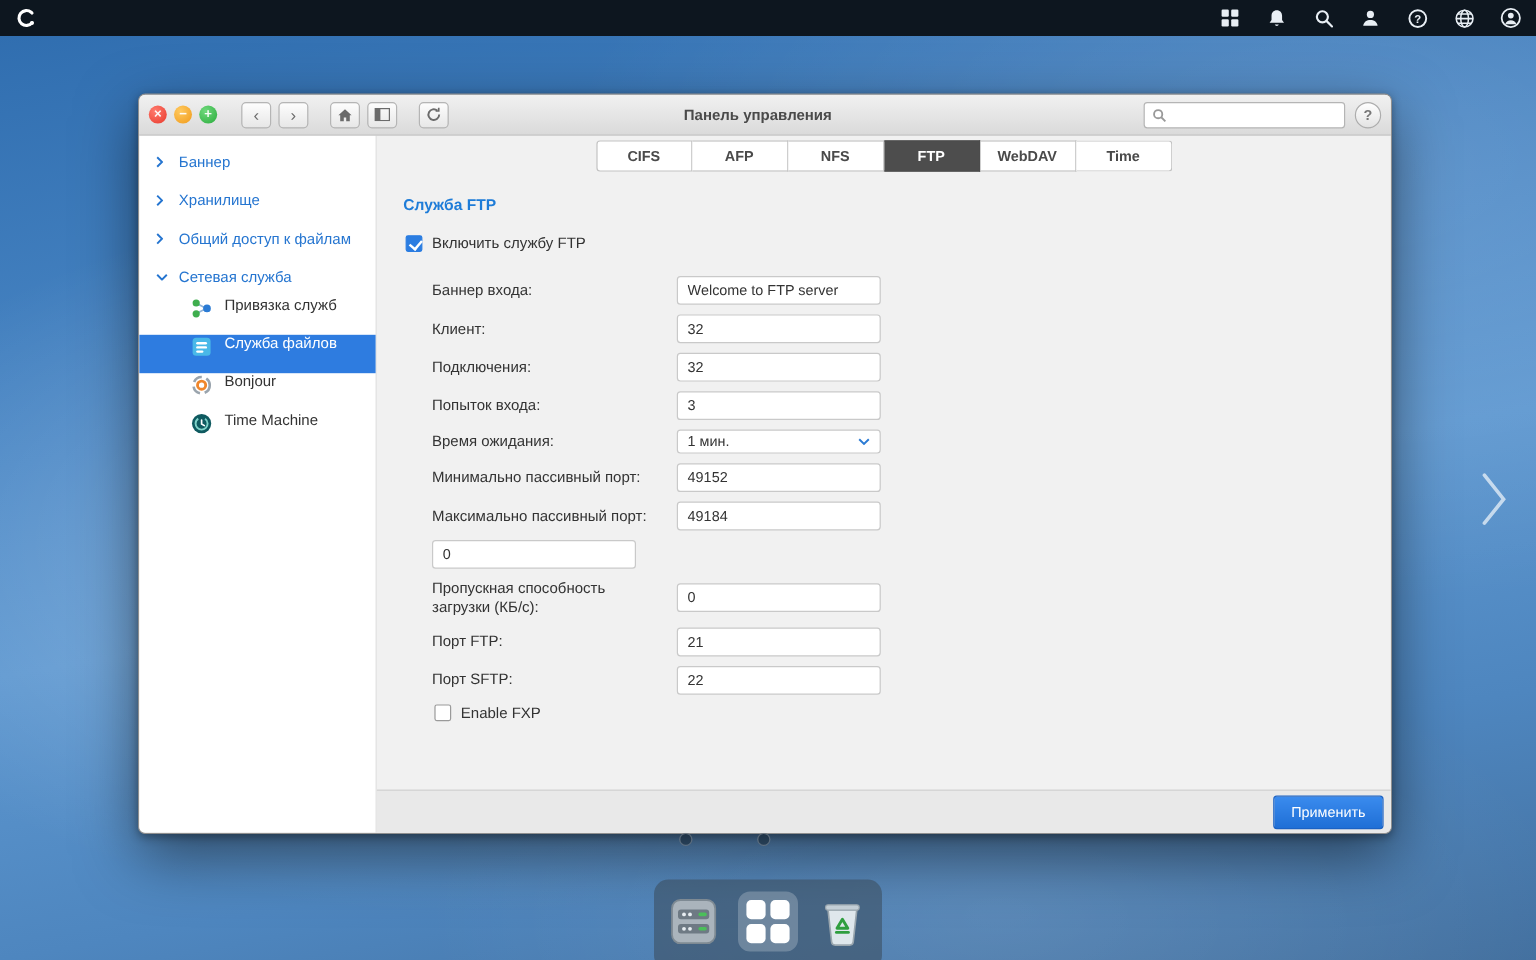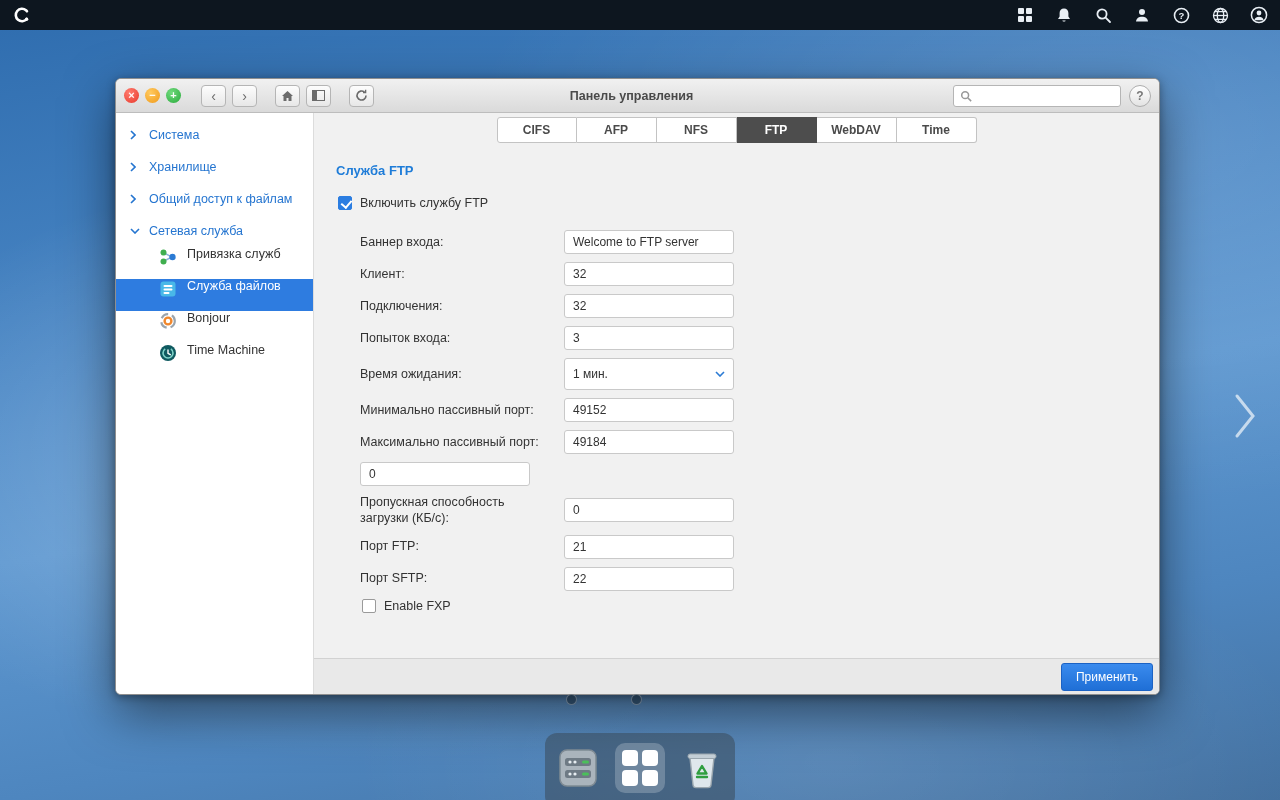--- a/index.html
+++ b/index.html
@@ -129,21 +129,21 @@
   }
   .check-label { margin-left:8px; font-size:12.5px; color:#333; }
 
   .row { display:flex; align-items:center; margin-bottom:8px; padding-left:24px; }
   .row .lbl { width:204px; flex:0 0 204px; font-size:12.5px; color:#333; line-height:1.3; padding-right:22px; }
   .field {
     width:170px; height:24px; border:1px solid #c9c9c9; border-radius:3px; background:#fff;
     font-size:12px; color:#333; padding:0 8px; font-family:"Liberation Sans", sans-serif;
   }
   .fakeselect {
-    width:170px; height:32px; border:1px solid #c9c9c9; border-radius:3px; background:#fff;
+    width:170px; height:20px; border:1px solid #c9c9c9; border-radius:3px; background:#fff;
     display:flex; align-items:center; justify-content:space-between; padding:0 8px;
     font-size:12px; color:#333; cursor:pointer;
   }
   .fxp-row { margin-top:0; padding-left:24px; }
 
   .footerbar {
     height:36px; flex:0 0 36px; background:#e9e9e9; border-top:1px solid #d2d2d2;
     display:flex; align-items:center; justify-content:flex-end; padding-right:6px;
   }
   .apply-btn {
@@ -257,21 +257,21 @@
 
     <div class="win-body">
 
       <aside class="sidebar">
         <div class="cat">
           <span class="chev">
             <svg width="6" height="10" viewBox="0 0 6 10" fill="none" stroke="#2575d0" stroke-width="1.6">
                 <polyline points="1,1 5,5 1,9"></polyline>
               </svg>
           </span>
-          <span>Система</span>
+          <span>Баннер</span>
         </div>
         <div class="cat">
           <span class="chev">
             <svg width="6" height="10" viewBox="0 0 6 10" fill="none" stroke="#2575d0" stroke-width="1.6">
                 <polyline points="1,1 5,5 1,9"></polyline>
               </svg>
           </span>
           <span>Хранилище</span>
         </div>
         <div class="cat">

